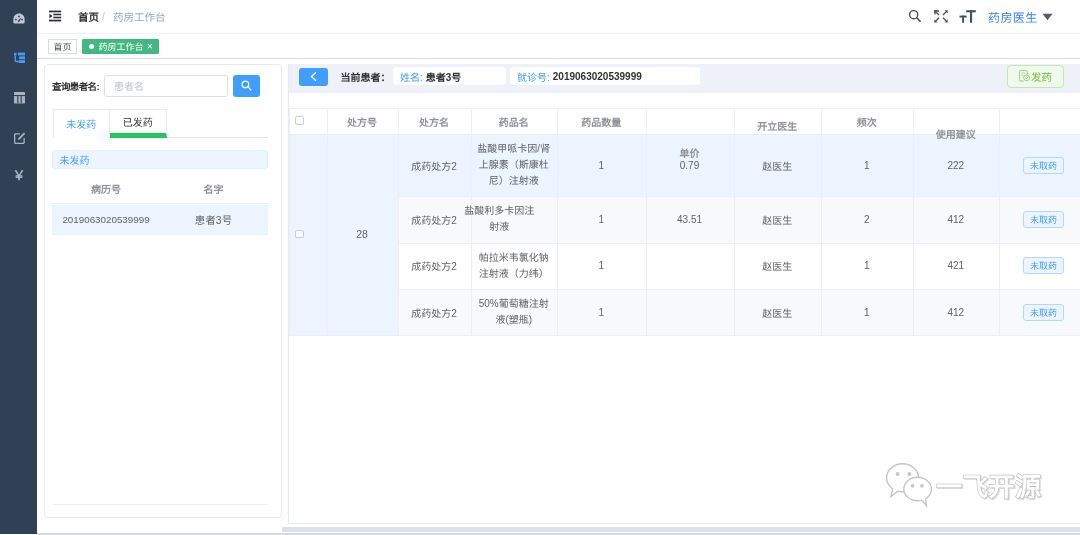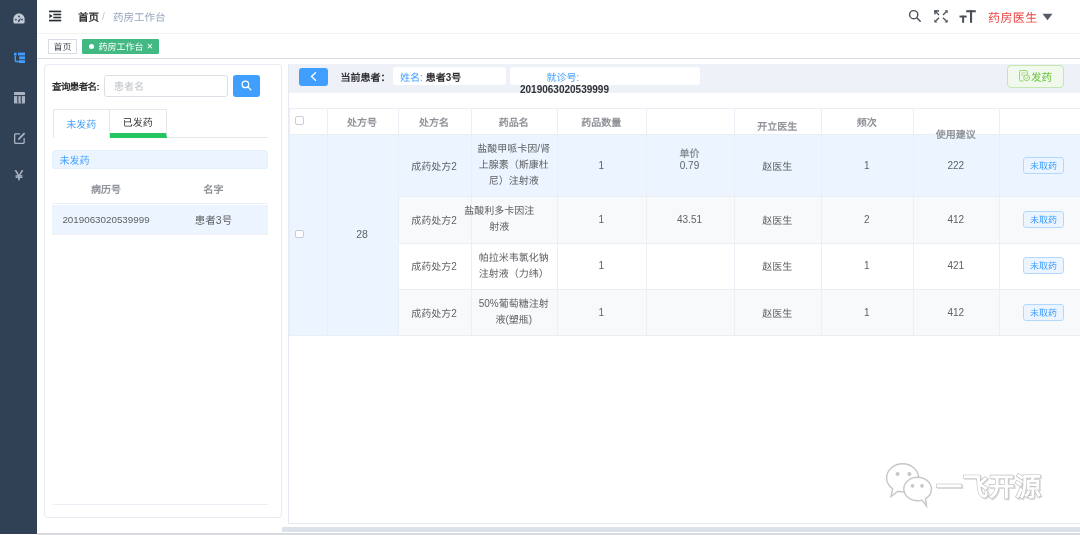--- a/index.html
+++ b/index.html
@@ -85,21 +85,21 @@
   </svg>
 
   <svg class="a" style="left:959px;top:10px;" width="17" height="13" viewBox="0 0 17 13">
     <g fill="#4a505a">
       <rect x="0.5" y="5.6" width="7.2" height="1.9"></rect>
       <rect x="3.1" y="5.6" width="2" height="7.2"></rect>
       <rect x="7.2" y="0.2" width="9.6" height="2.1"></rect>
       <rect x="11" y="0.2" width="2.1" height="12.6"></rect>
     </g>
   </svg>
-  <div class="l" style="left:988px;top:8px;height:16px;font-size:12px;color:#ef4444;letter-spacing:0.4px;">药房医生</div>
+  <div class="l" style="left:988px;top:8px;height:16px;font-size:12px;color:#3b82f6;letter-spacing:0.4px;">药房医生</div>
   <svg class="a" style="left:1042px;top:13px;" width="11" height="8" viewBox="0 0 11 8">
     <path d="M0.5 0.8 L10.5 0.8 L5.5 7.2 Z" fill="#565c66"></path>
   </svg>
 
   <div class="a" style="left:37px;top:34px;width:1043px;height:24.5px;background:#fff;border-bottom:1px solid #d8dce5;"></div>
   <div class="c" style="left:48px;top:38.5px;width:29px;height:15.5px;border:1px solid #d8dce5;background:#fff;font-size:9px;color:#495060;">首页</div>
   <div class="l" style="left:81.5px;top:38.5px;width:77px;height:15.5px;background:#42b983;border:1px solid #42b983;border-radius:1px;color:#fff;font-size:9px;white-space:nowrap;">
     <span style="display:inline-block;width:5px;height:5px;border-radius:50%;background:#fff;margin-left:6px;flex:none;"></span>
     <span style="margin-left:5px;">药房工作台</span>
     <span style="margin-left:3px;font-size:8px;">✕</span>
@@ -141,21 +141,21 @@
         <path d="M5.5 0.8 L1.5 4.5 L5.5 8.2" fill="none" stroke="#fff" stroke-width="1.4" stroke-linecap="round" stroke-linejoin="round"></path>
       </svg>
   </div>
   <div class="l" style="left:340.5px;top:69px;height:15px;font-size:10px;color:#303133;font-weight:bold;">当前患者：</div>
   <div class="a" style="left:392.5px;top:67px;width:113.5px;height:17.5px;background:#fff;border-radius:3px;"></div>
   <div class="l" style="left:400px;top:68.5px;height:15px;font-size:10px;">
       <span style="color:#409eff;">姓名:</span>
       <span style="color:#303133;font-weight:bold;margin-left:3px;">患者3号</span>
     </div>
   <div class="a" style="left:510px;top:67px;width:190px;height:17.5px;background:#fff;border-radius:3px;"></div>
-  <div class="l" style="left:517px;top:68.5px;height:15px;font-size:10px;flex-direction:column;">
+  <div class="l" style="left:517px;top:68.5px;height:15px;font-size:10px;">
       <span style="color:#409eff;">就诊号:</span>
       <span style="color:#303133;font-weight:bold;margin-left:3px;">2019063020539999</span>
     </div>
 
   <div class="c" style="left:1007px;top:64.5px;width:57px;height:23.5px;background:#f0f9eb;border:1px solid #c2e7b0;border-radius:4px;">
     <svg width="11" height="12" viewBox="0 0 11 12" style="margin-right:1px;">
       <path d="M8.2 4.5 L8.2 1.6 C8.2 0.9 7.7 0.4 7 0.4 L1.6 0.4 C0.9 0.4 0.4 0.9 0.4 1.6 L0.4 9.8 C0.4 10.5 0.9 11 1.6 11 L4.6 11" fill="none" stroke="#85ce61" stroke-width="0.9"></path>
       <circle cx="7.6" cy="7.8" r="2.9" fill="none" stroke="#85ce61" stroke-width="0.9"></circle>
       <path d="M6.3 7.8 L7.3 8.8 L9 7" fill="none" stroke="#85ce61" stroke-width="0.9"></path>
       <rect x="2.2" y="2.6" width="4" height="0.9" fill="#a4da85"></rect>

